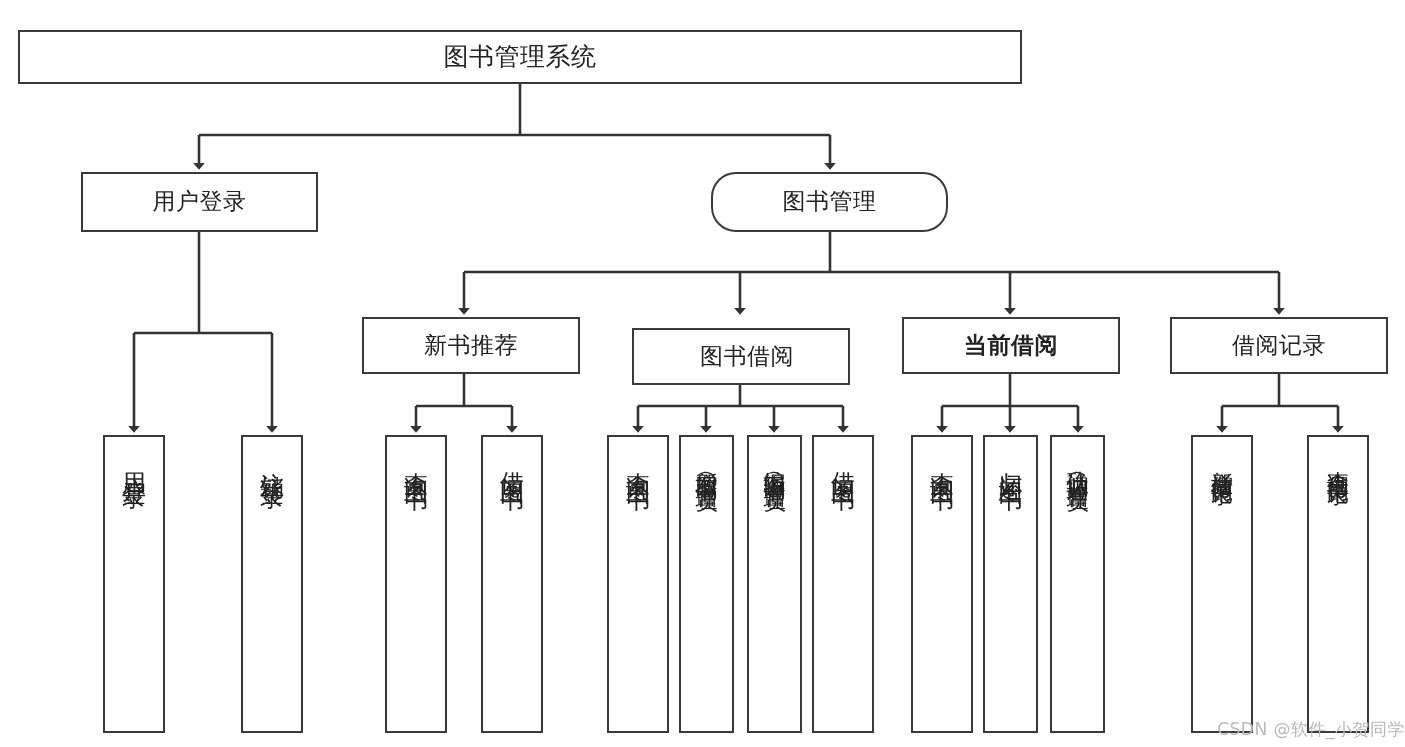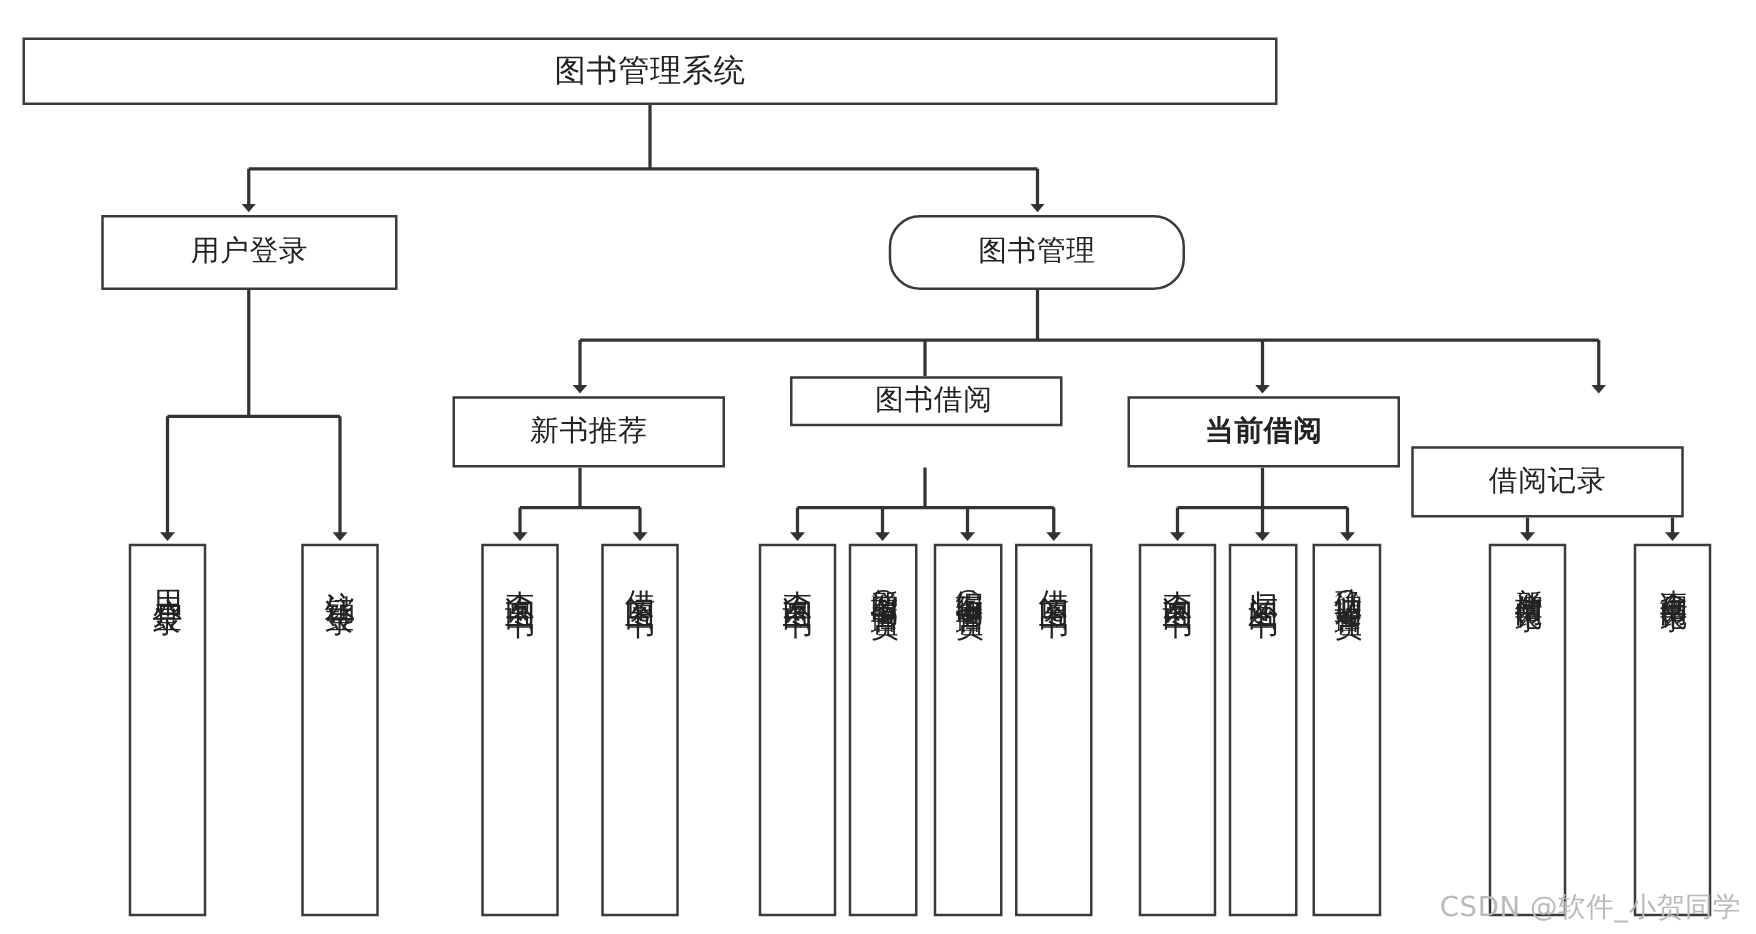--- a/index.html
+++ b/index.html
@@ -60,23 +60,23 @@
   }
   .node.vertical.narrow .node-label {
     font-size: 22px;
     letter-spacing: 3px;
   }
   #root-node .node-label {
     font-size: 25px;
   }
   #watermark {
     position: absolute;
-    right: 12px;
+    right: 0;
     bottom: 6px;
-    font-size: 22px;
+    font-size: 17px;
     color: #b9b9b9;
     letter-spacing: 0.5px;
     white-space: nowrap;
     user-select: none;
     margin-left: 18px;
   }
 </style>
 </head>
 <body>
 
@@ -139,27 +139,27 @@
   <div class="node horizontal" style="left:81px; top:172px; width:237px; height:60px;">
     <span class="node-label">用户登录</span>
   </div>
   <div class="node horizontal" style="left:711px; top:172px; width:237px; height:60px;border-radius:25px;">
     <span class="node-label">图书管理</span>
   </div>
 
   <div class="node horizontal" style="left:362px; top:317px; width:218px; height:57px;">
     <span class="node-label">新书推荐</span>
   </div>
-  <div class="node horizontal" style="left:632px; top:301px; width:218px; height:40px;padding-left:12px;">
+  <div class="node horizontal" style="left:632px; top:328px; width:218px; height:57px;padding-left:12px;">
     <span class="node-label">图书借阅</span>
   </div>
   <div class="node horizontal" style="left:902px; top:317px; width:218px; height:57px;font-weight:bold;">
     <span class="node-label">当前借阅</span>
   </div>
-  <div class="node horizontal" style="left:1129px; top:317px; width:218px; height:57px;margin-top:40px;">
+  <div class="node horizontal" style="left:1170px; top:317px; width:218px; height:57px;">
     <span class="node-label">借阅记录</span>
   </div>
 
   <div class="node vertical" style="left:103px; top:435px; width:62px; height:298px;">
     <span class="node-label">用户登录</span>
   </div>
   <div class="node vertical" style="left:241px; top:435px; width:62px; height:298px;">
     <span class="node-label">注销登录</span>
   </div>
 

